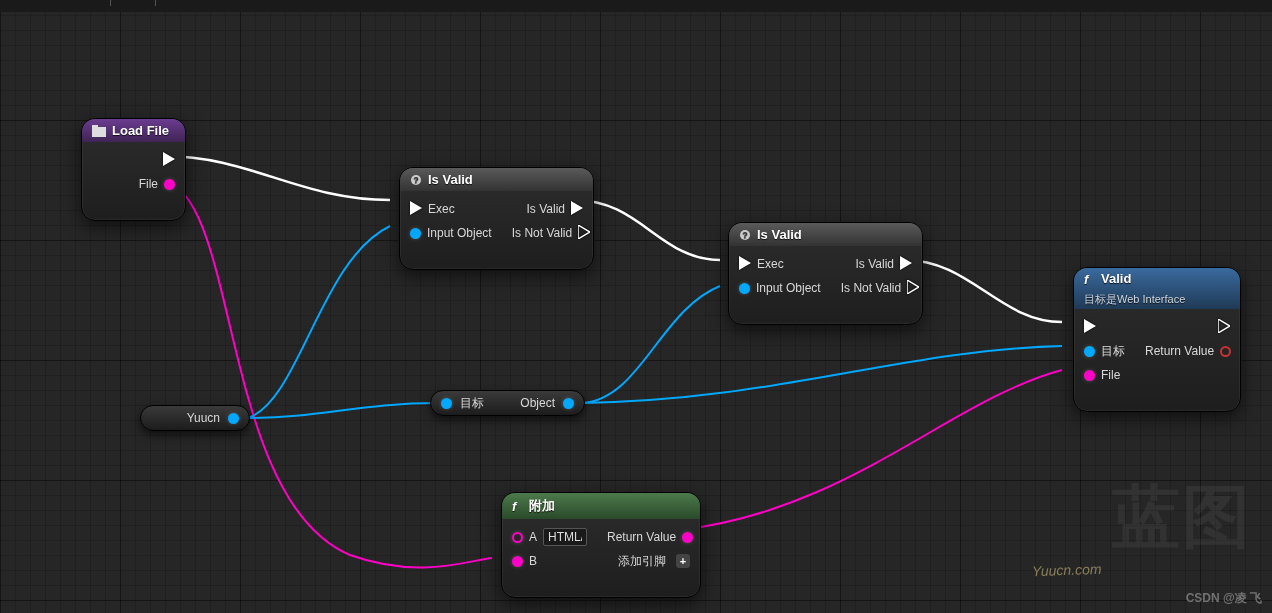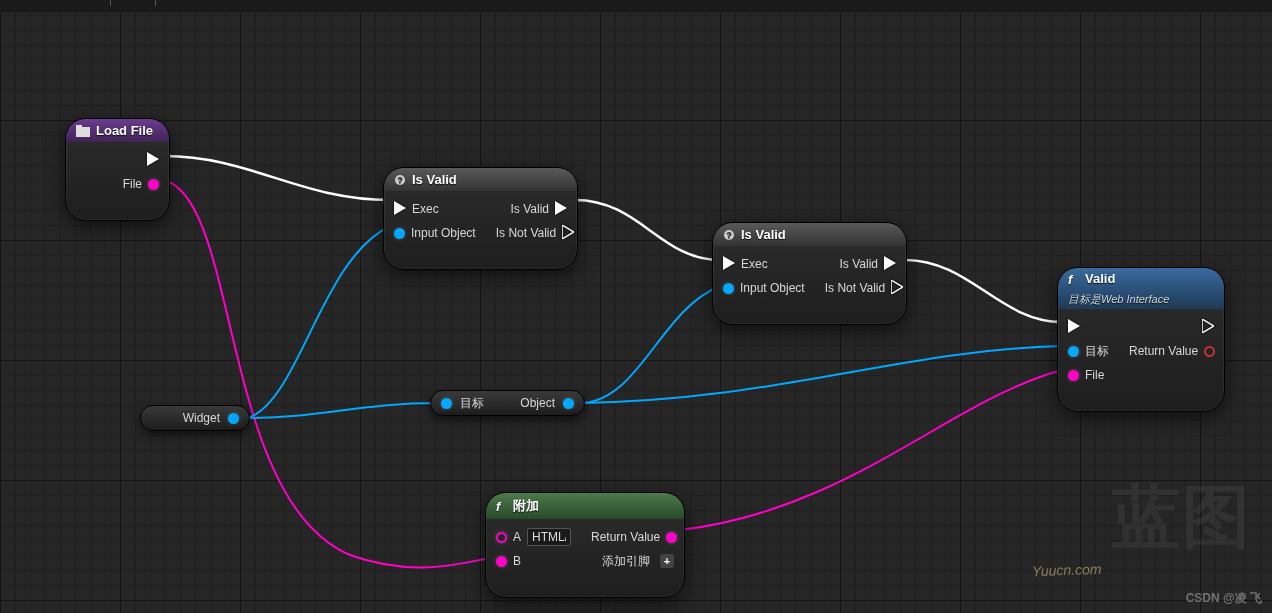--- a/index.html
+++ b/index.html
@@ -34,42 +34,42 @@
 svg.wires {
   position: absolute;
   top: 0; left: 0;
   width: 1272px; height: 613px;
   pointer-events: none;
 }
 .node {
   position: absolute;
   background: linear-gradient(180deg, #2d2d2d 0%, #1e1e1e 100%);
   border: 1px solid #000;
-  border-radius: 21px;
+  border-radius: 14px;
   box-shadow: 0 6px 18px rgba(0,0,0,0.6), inset 0 0 0 1px rgba(255,255,255,0.05);
   overflow: hidden;
+  margin-left: 16px;
 }
 .node-header {
   padding: 4px 10px;
   font-weight: 600;
   font-size: 13px;
   display: flex;
   align-items: center;
   gap: 6px;
   color: #fff;
   text-shadow: 0 1px 1px rgba(0,0,0,0.8);
 }
 .hdr-purple { background: linear-gradient(180deg, #6b3c8f 0%, #3f2455 100%); }
 .hdr-grey   { background: linear-gradient(180deg, #5a5a5a 0%, #333 100%); }
 .hdr-blue   { background: linear-gradient(180deg, #3a6a9e 0%, #1f3a56 100%); }
 .hdr-green  { background: linear-gradient(180deg, #4c7a4c 0%, #2a4a2a 100%); }
 .hdr-sub {
   font-size: 11px;
   color: #cfd8e0;
-  font-style: italic;
   font-weight: 400;
 }
 .node-body { padding: 6px 0 24px 0; }
 .pin-row {
   display: flex;
   justify-content: space-between;
   align-items: center;
   height: 24px;
 }
 .pin {
@@ -363,21 +363,21 @@
       <div class="pin right">
         <span class="plus-btn">+</span>
         <span>添加引脚</span>
       </div>
     </div>
   </div>
 </div>
 
 <div class="reroute" style="left:140px; top:405px; width:110px">
   <span style="flex:1"></span>
-  <span>Widget</span>
+  <span>Yuucn</span>
   <span class="pin-data pin-blue"></span>
 </div>
 
 <div class="reroute" style="left:430px; top:390px; width:155px">
   <span class="pin-data pin-blue"></span>
   <span>目标</span>
   <span style="flex:1"></span>
   <span>Object</span>
   <span class="pin-data pin-blue"></span>
 </div>

